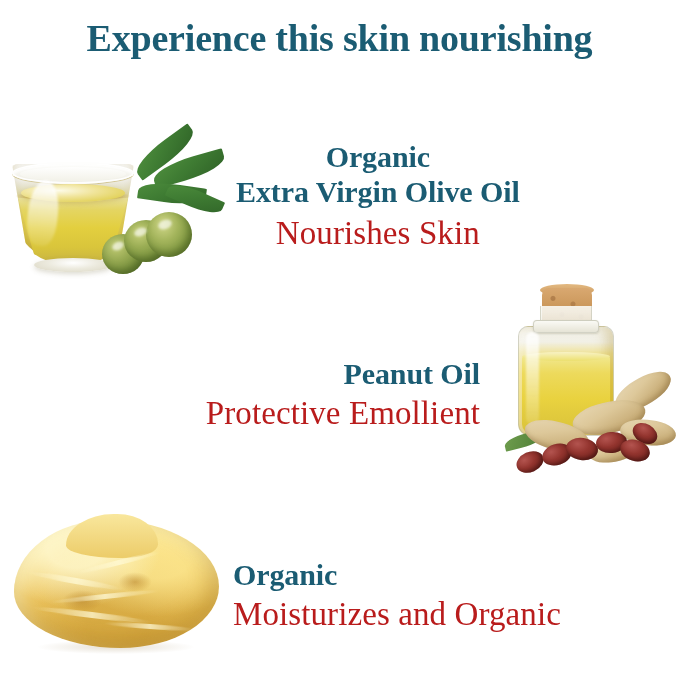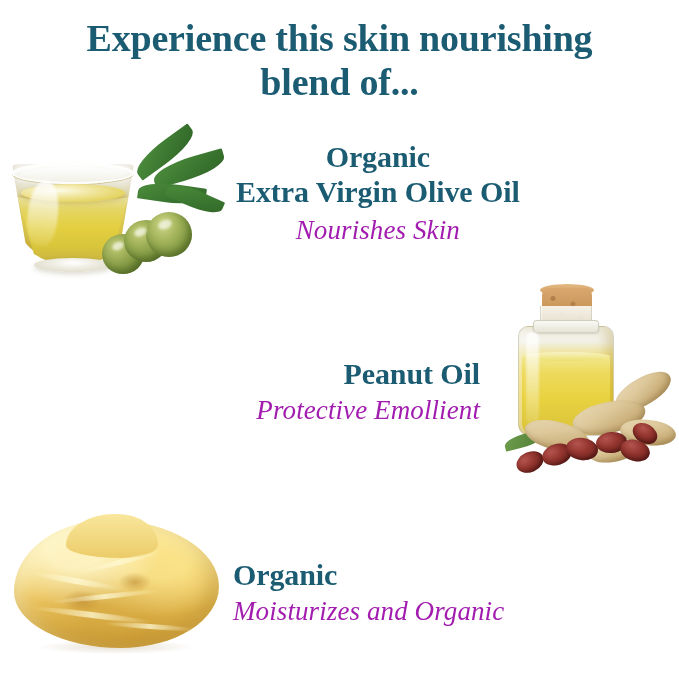--- a/index.html
+++ b/index.html
@@ -31,24 +31,23 @@
   
   .ing-title {
     color:#1b5c73;
     font-weight:bold;
     font-size:30px;
     line-height:1.17;
     letter-spacing:-0.1px;
     white-space:pre-line;
   }
   .ing-sub {
-    color:#a21caf;
-    font-style:italic;
+    color:#b91c1c;
     font-weight:normal;
-    font-size:27px;
+    font-size:33px;
     line-height:1.2;
     letter-spacing:0.1px;
   }
 
   
   .sec1-text { position:absolute; left:236px; top:139px; text-align:center; }
   .sec1-text .ing-sub { margin-top:5px; }
 
   .olive-art { position:absolute; left:6px; top:138px; width:215px; height:145px; }
 
@@ -281,21 +280,20 @@
   }
   .logo-text sup { font-size:9px; vertical-align:super; }
 </style>
 </head>
 <body>
 
 <div class="stage">
 
   <div class="heading">
     <span class="l1">Experience this skin nourishing</span>
-    <span class="l2">blend of...</span>
   </div>
 
   <div class="olive-art">
     <div class="leaf lf1"></div>
     <div class="leaf lf2"></div>
     <div class="leaf lf3"></div>
     <div class="leaf lf4"></div>
 
     <div class="bowl-wrap">
       <div class="bowl-body"></div>

